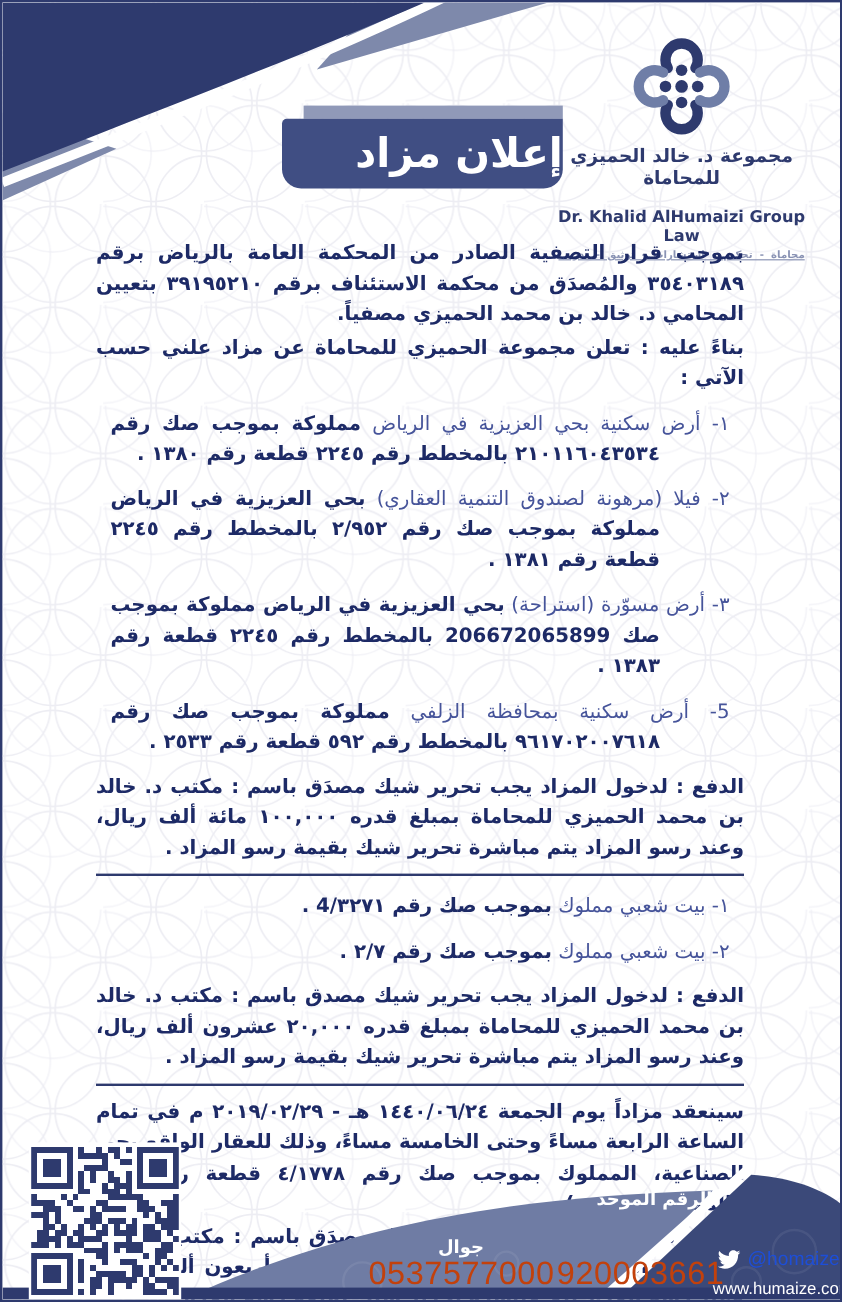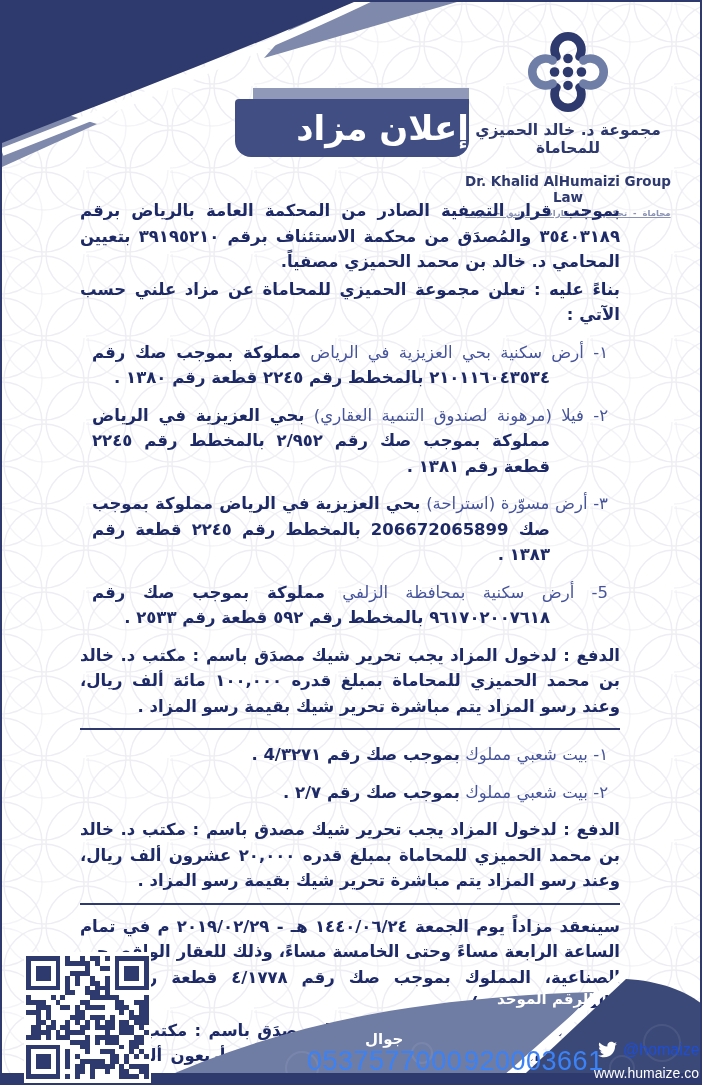--- a/index.html
+++ b/index.html
@@ -23,21 +23,21 @@
   .doc p{margin:0 0 2px 0;}
   .doc p.item{padding-right:58px;text-indent:-58px;margin:12px;}
   .run-b{font-weight:700;color:#1d2a66;}
   .run-l{font-weight:400;color:#46549a;}
   .sep{border:none;border-top:2px solid #2e3a6e;margin:9px 0 9px 0;}
   
   .footer-art{position:absolute;left:0;bottom:0;}
   .qr{position:absolute;left:22px;top:950px;width:127px;height:131px;background:#fff;padding:2px;
       box-sizing:border-box;}
   .f-label{position:absolute;color:#fff;font-weight:700;font-size:15px;direction:rtl;}
-  .f-number{position:absolute;color:#3b82f6;font-size:27px;font-family:"Liberation Sans",sans-serif;
+  .f-number{position:absolute;color:#c2410c;font-size:27px;font-family:"Liberation Sans",sans-serif;
             direction:ltr;letter-spacing:.5px;}
   .lbl-mobile{top:1028px;left:363px;}
   .num-mobile{top:1044px;left:305px;}
   .lbl-unified{top:988px;left:495px;}
   .num-unified{top:1044px;left:462px;}
   .tw{position:absolute;top:1038px;left:596px;display:flex;align-items:center;gap:6px;color:#1d4ed8;}
   .tw-handle{font-size:16px;font-family:"Liberation Sans",sans-serif;}
   .website{position:absolute;top:1063px;left:592px;color:#fff;font-size:14px;
            font-family:"Liberation Sans",sans-serif;}
 </style>

